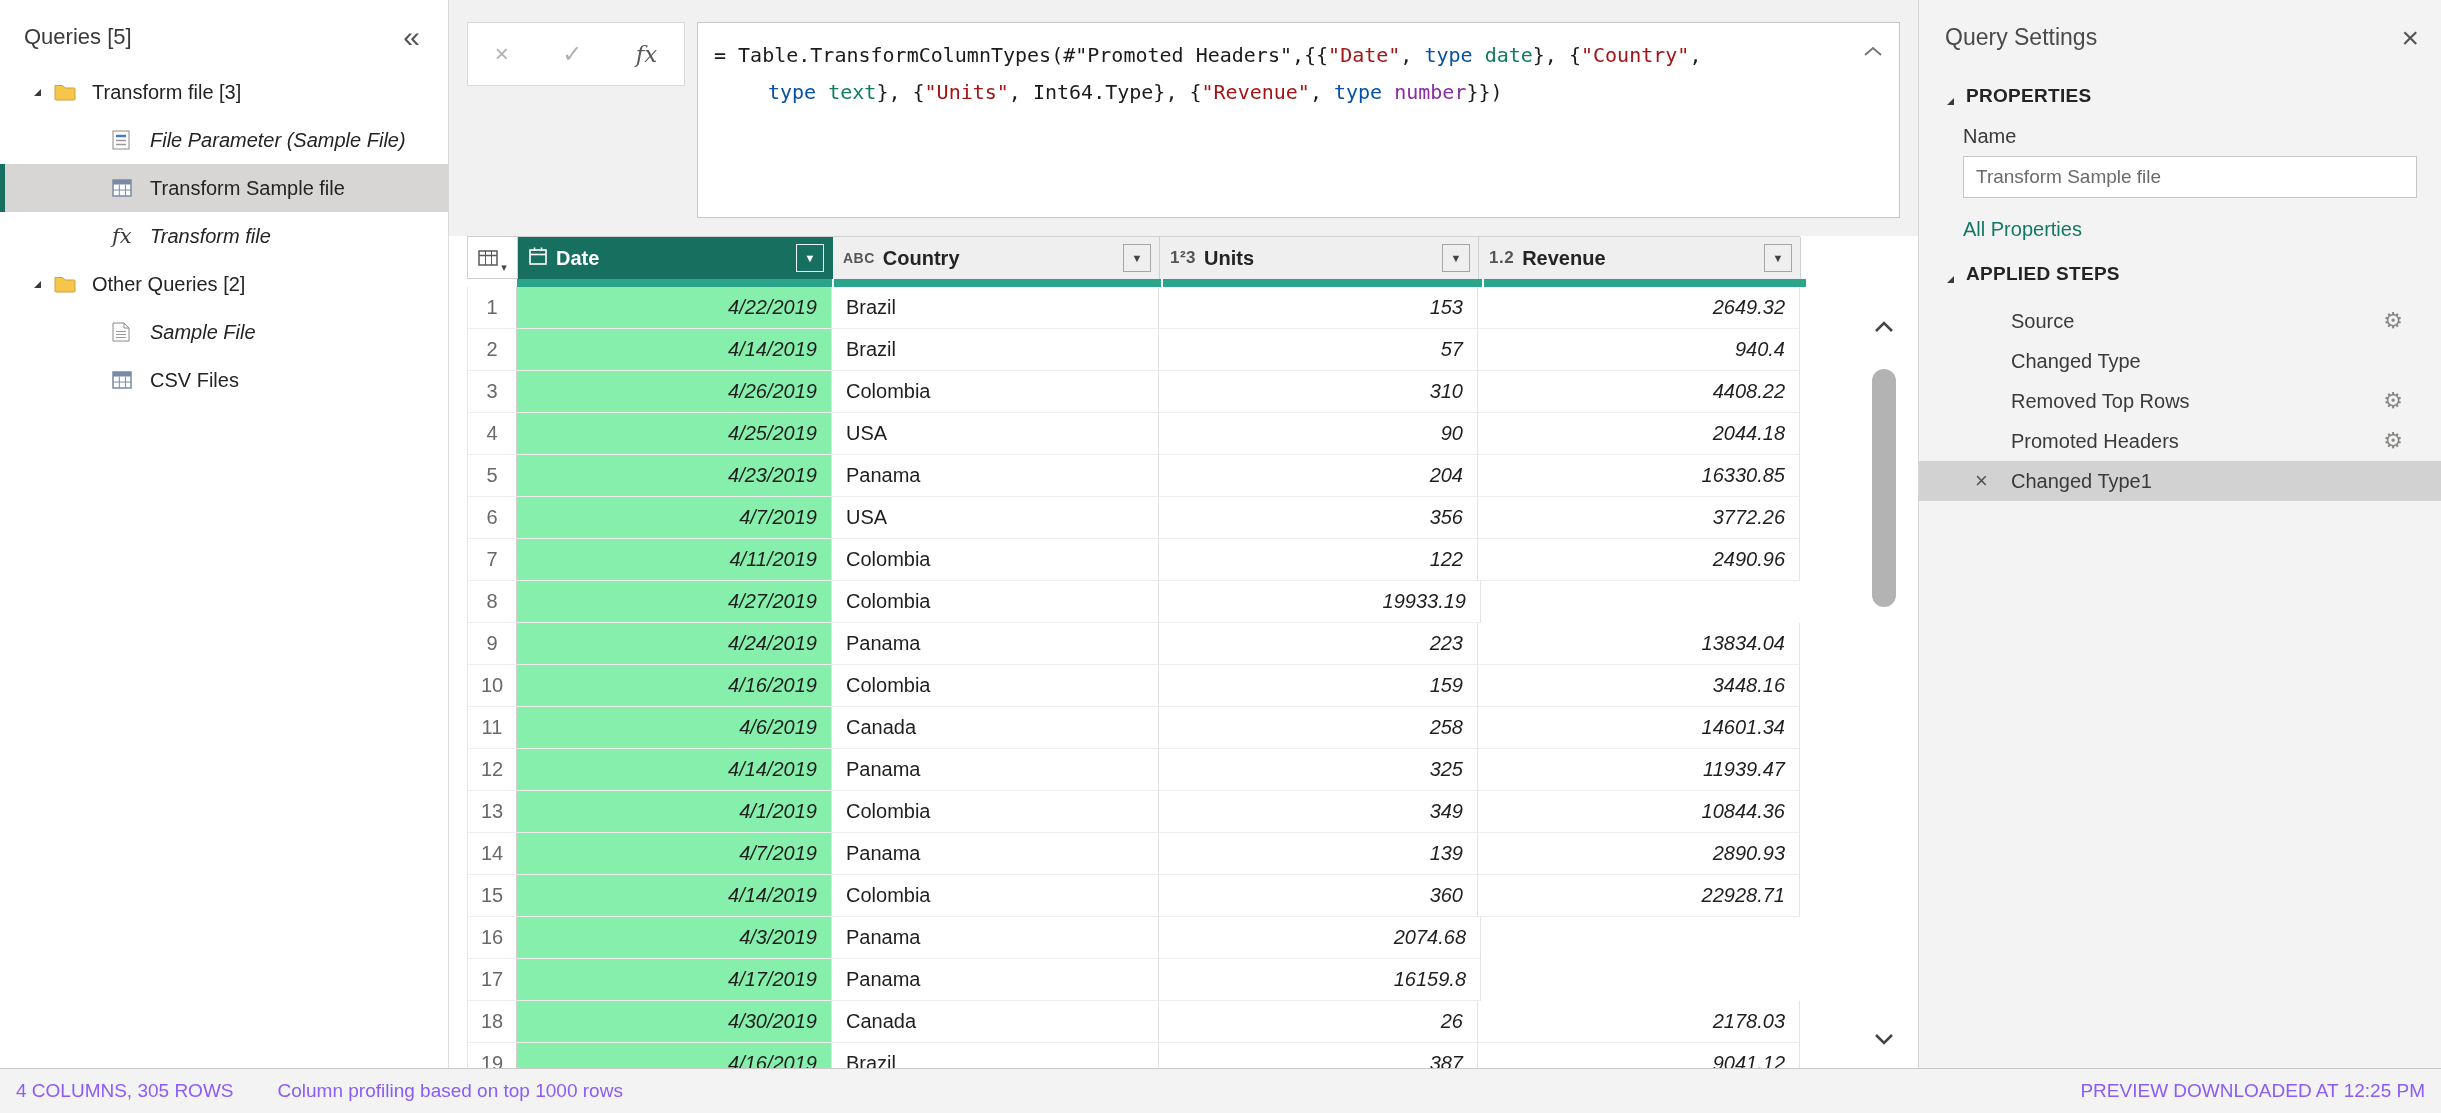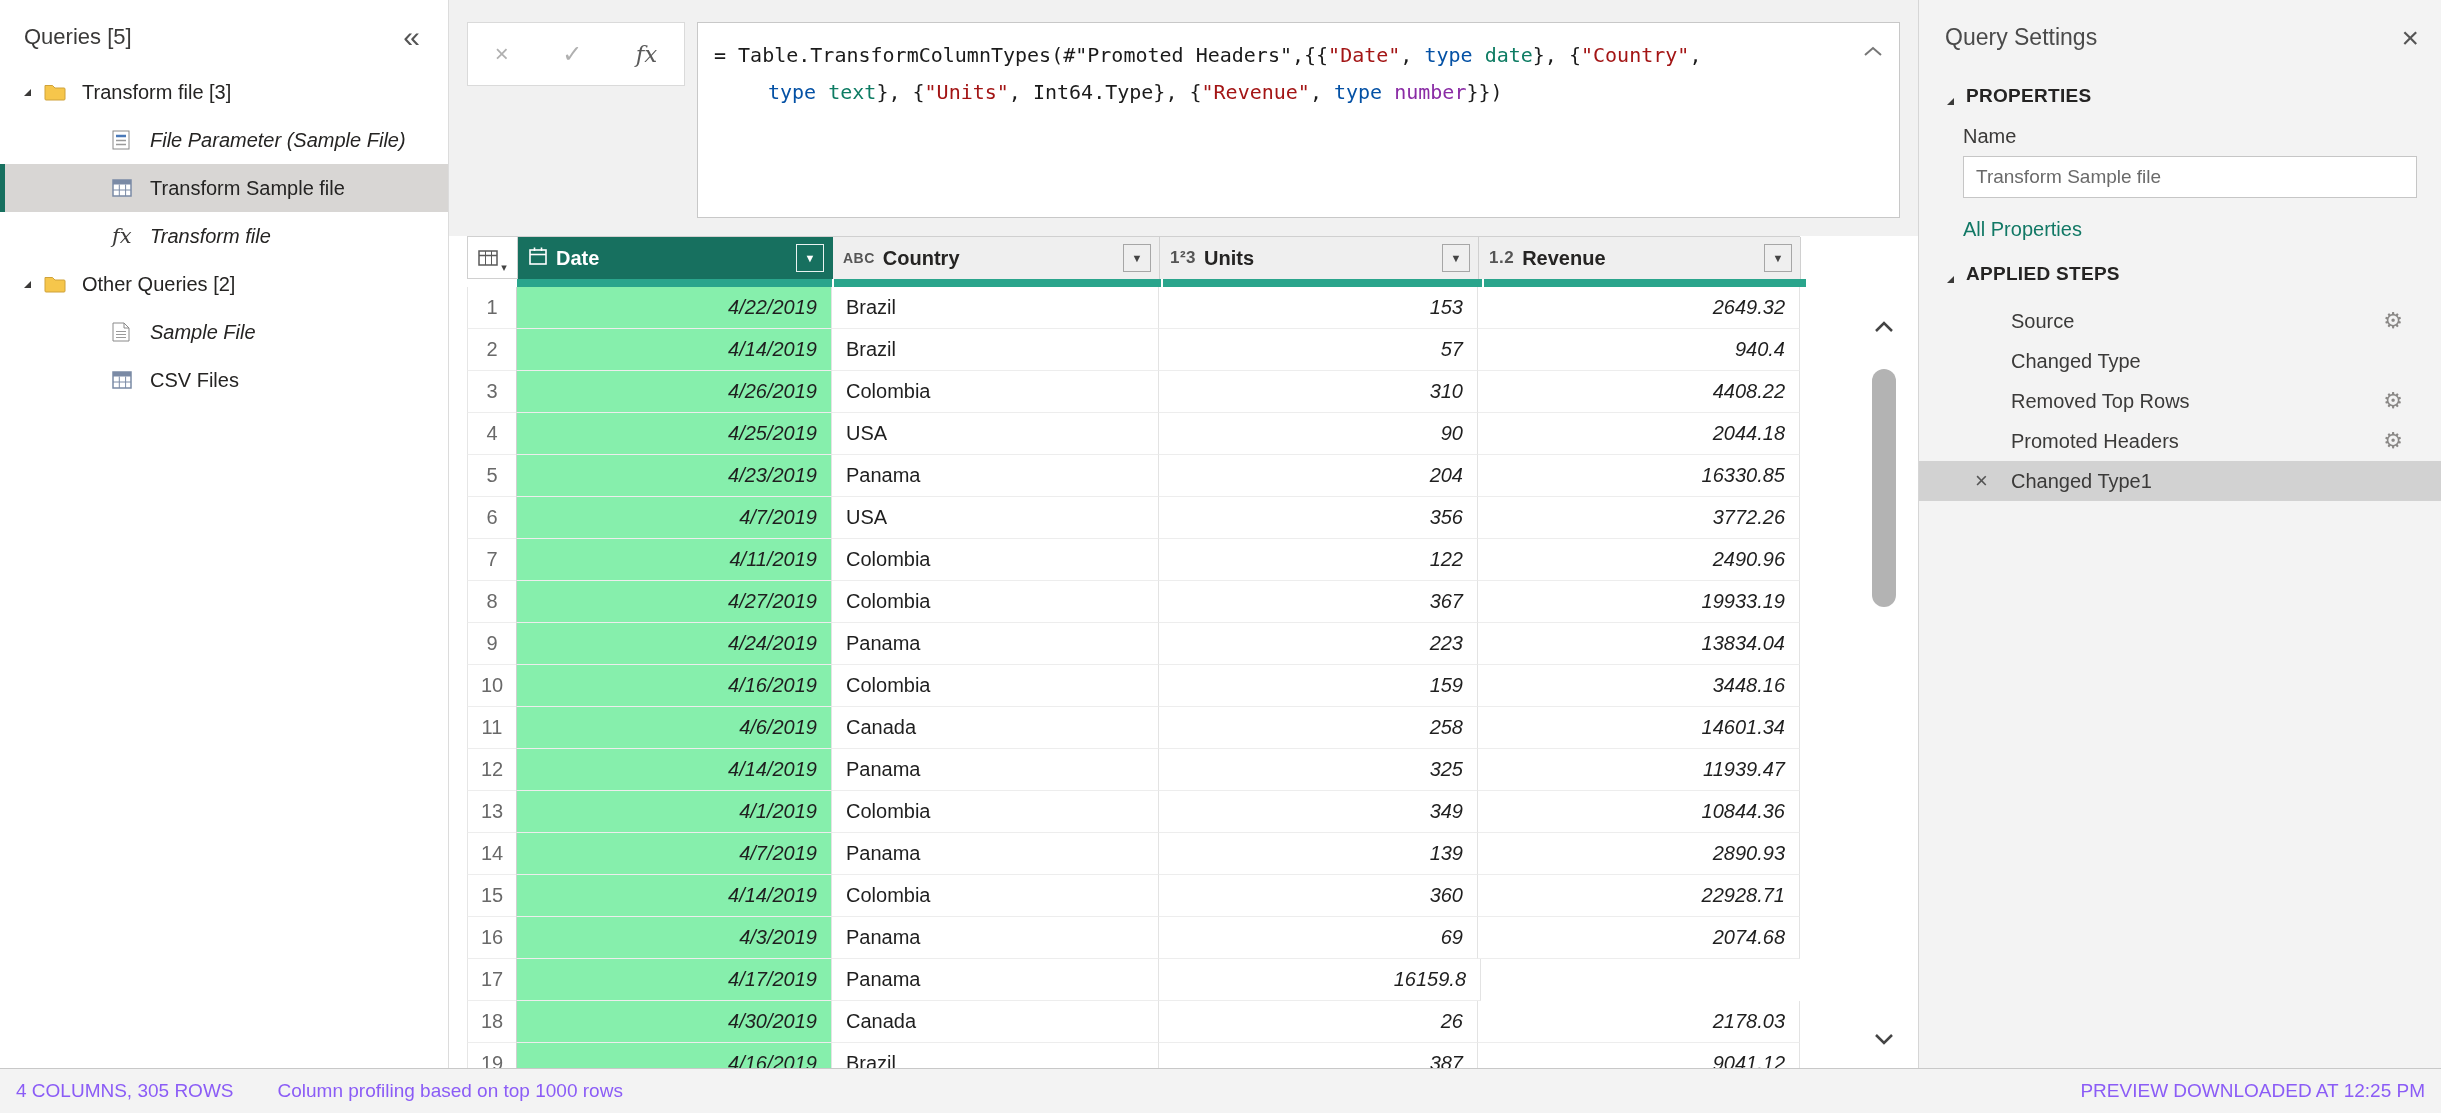--- a/index.html
+++ b/index.html
@@ -15,21 +15,21 @@
   html,body{width:2441px;height:1113px;overflow:hidden}
   body{font-family:"Liberation Sans","DejaVu Sans",sans-serif;background:#fff;color:#252423}
   .app{width:2441px;height:1113px;display:flex;flex-direction:column}
   .main{display:flex;flex:1;min-height:0}
 
   
   .queries-panel{width:449px;background:#fff;border-right:1px solid #dcdcdc;position:relative;flex-shrink:0}
   .qp-header{display:flex;align-items:center;padding:24px 20px 18px 24px}
   .qp-title{font-size:22px;color:#3b3a39}
   .qp-collapse{margin-left:auto;font-size:30px;color:#555;line-height:20px;cursor:pointer;padding:0 8px}
-  .q-item{position:relative;height:48px;display:flex;align-items:center;padding-left:22px;cursor:pointer}
+  .q-item{position:relative;height:48px;display:flex;align-items:center;padding-left:32px;cursor:pointer}
   .q-item .tri{width:22px;display:flex;align-items:center}
   .q-item .ic{width:32px;display:flex;align-items:center}
   .q-item .lbl{font-size:20px;color:#252423;margin-left:6px;white-space:nowrap}
   .q-item.child{padding-left:112px}
   .q-item.italic .lbl{font-style:italic}
   .q-item.selected{background:#d8d6d4}
   .q-item.selected::before{content:"";position:absolute;left:0;top:0;bottom:0;width:5px;background:var(--accent-teal)}
   .fx-glyph{font-family:"DejaVu Serif","Liberation Serif",serif;font-style:italic;font-size:21px;color:#3b3a39}
 
   
@@ -325,21 +325,20 @@
                 <div class="c0 rn">7</div>
                 <div class="c1 cell date">4/11/2019</div>
                 <div class="c2 cell text">Colombia</div>
                 <div class="c3 cell num">122</div>
                 <div class="c4 cell num">2490.96</div>
               </div>
               <div class="t-row">
                 <div class="c0 rn">8</div>
                 <div class="c1 cell date">4/27/2019</div>
                 <div class="c2 cell text">Colombia</div>
-                <div class="c3 cell num">367</div>
                 <div class="c4 cell num">19933.19</div>
               </div>
               <div class="t-row">
                 <div class="c0 rn">9</div>
                 <div class="c1 cell date">4/24/2019</div>
                 <div class="c2 cell text">Panama</div>
                 <div class="c3 cell num">223</div>
                 <div class="c4 cell num">13834.04</div>
               </div>
               <div class="t-row">
@@ -381,21 +380,20 @@
                 <div class="c0 rn">15</div>
                 <div class="c1 cell date">4/14/2019</div>
                 <div class="c2 cell text">Colombia</div>
                 <div class="c3 cell num">360</div>
                 <div class="c4 cell num">22928.71</div>
               </div>
               <div class="t-row">
                 <div class="c0 rn">16</div>
                 <div class="c1 cell date">4/3/2019</div>
                 <div class="c2 cell text">Panama</div>
-                <div class="c3 cell num">69</div>
                 <div class="c4 cell num">2074.68</div>
               </div>
               <div class="t-row">
                 <div class="c0 rn">17</div>
                 <div class="c1 cell date">4/17/2019</div>
                 <div class="c2 cell text">Panama</div>
                 <div class="c4 cell num">16159.8</div>
               </div>
               <div class="t-row">
                 <div class="c0 rn">18</div>

